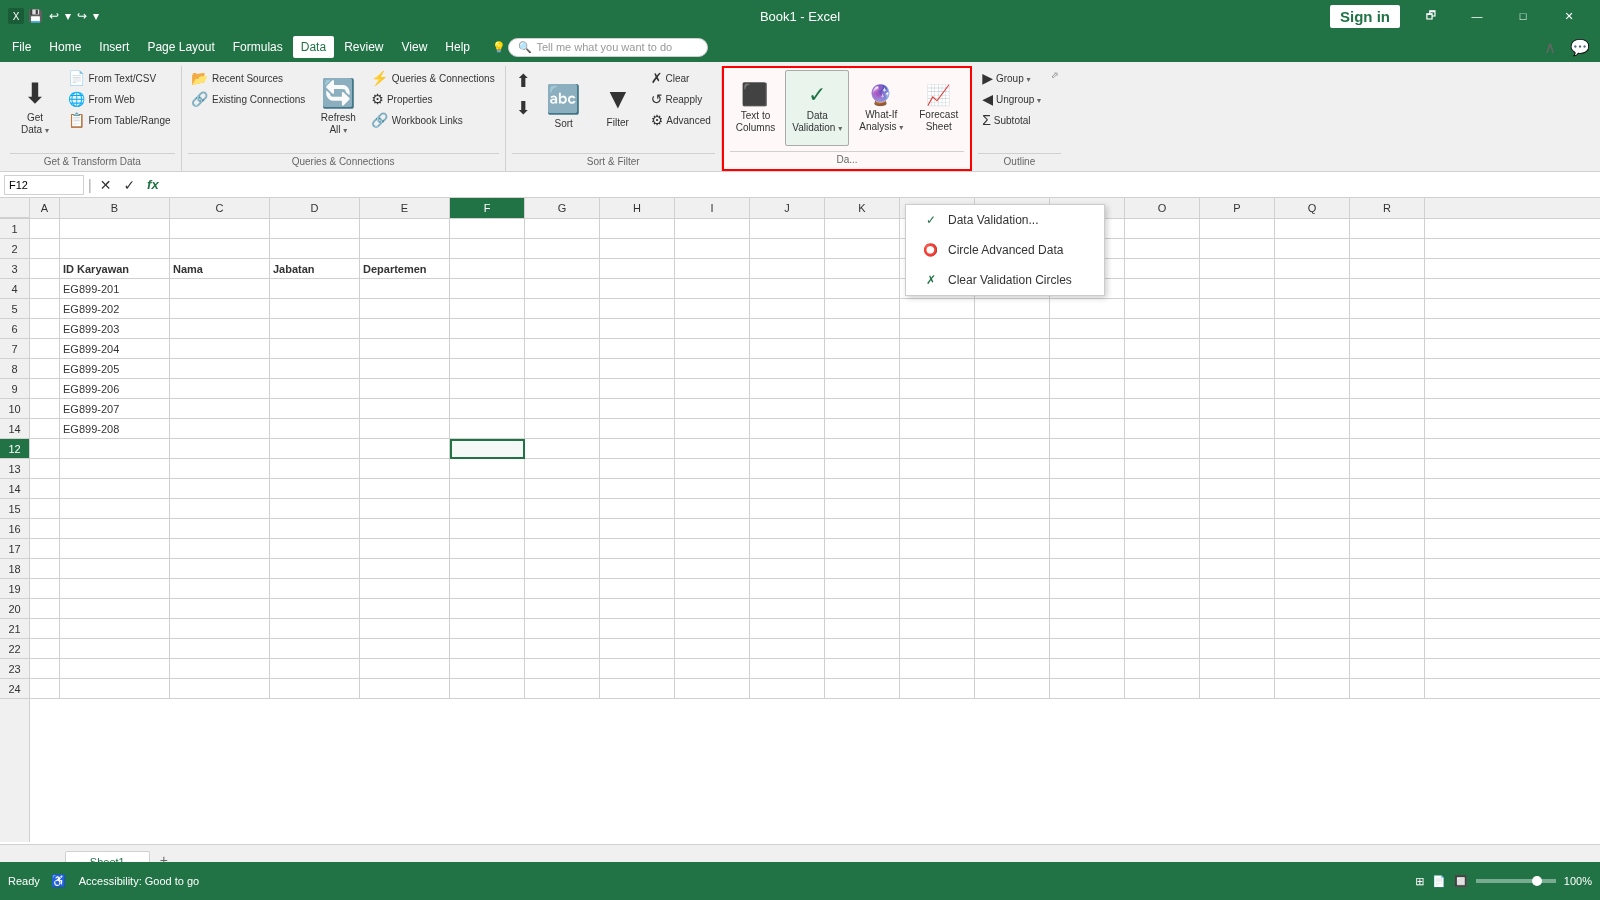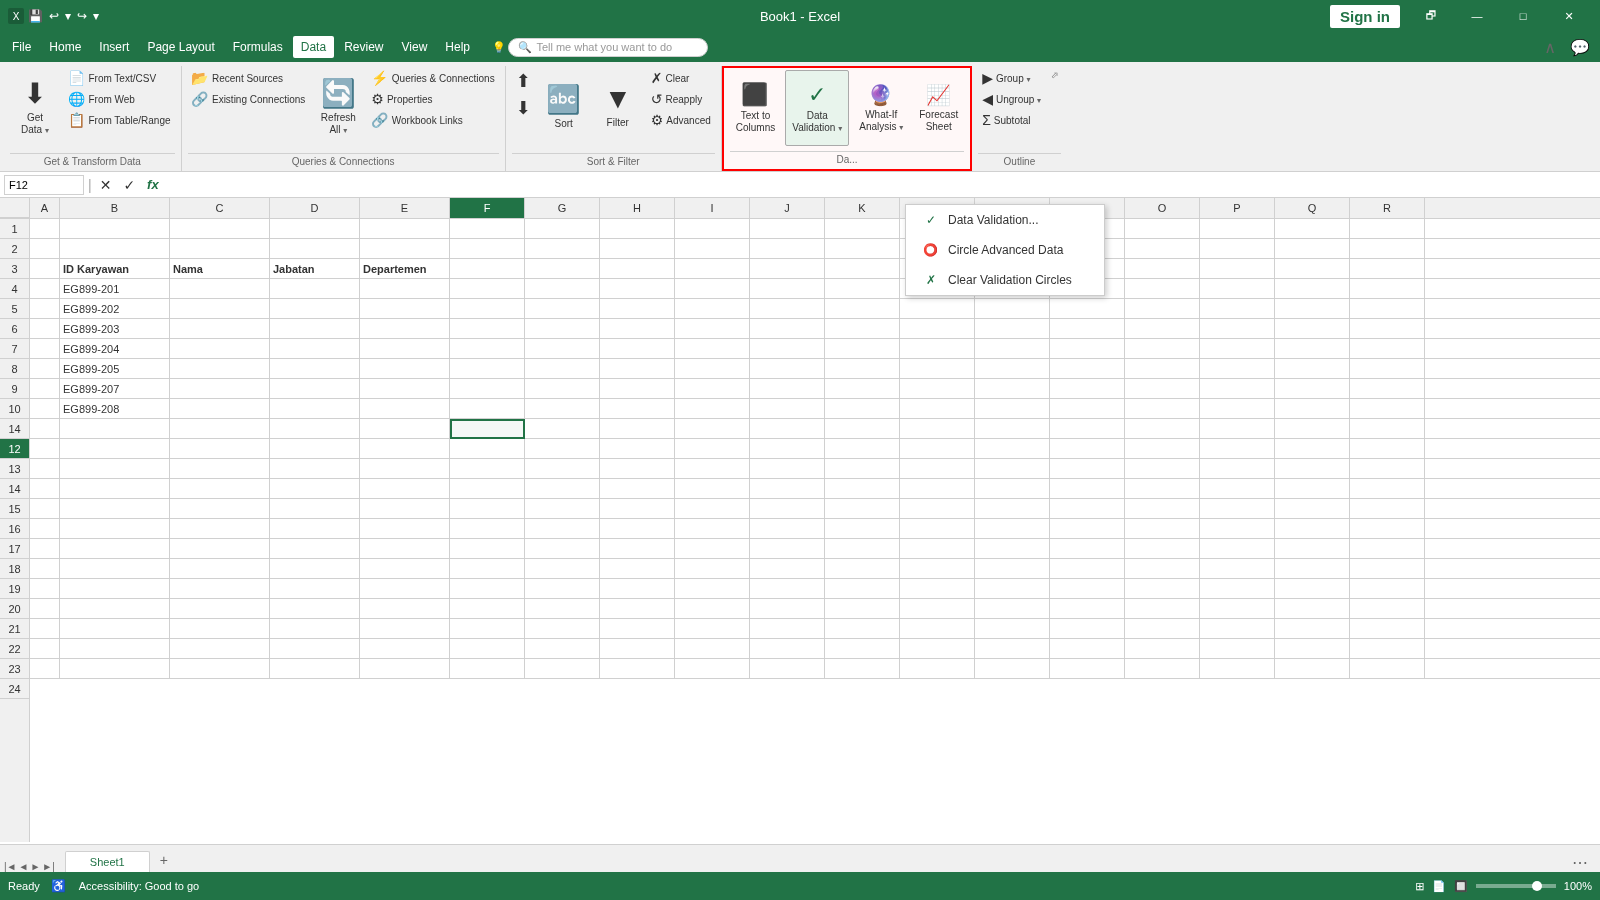--- a/index.html
+++ b/index.html
@@ -252,21 +252,21 @@
     .col-L { width: 75px; min-width: 75px; }
     .col-M { width: 75px; min-width: 75px; }
     .col-N { width: 75px; min-width: 75px; }
     .col-O { width: 75px; min-width: 75px; }
     .col-P { width: 75px; min-width: 75px; }
     .col-Q { width: 75px; min-width: 75px; }
     .col-R { width: 75px; min-width: 75px; }
 
     
     .status-bar {
-      height: 28px;
+      height: 38px;
       background: #217346;
       display: flex;
       align-items: center;
       padding: 0 8px;
       color: white;
       font-size: 11px;
       justify-content: space-between;
       position: fixed;
       bottom: 0;
       left: 0;
@@ -783,20 +783,40 @@
         <div class="cell col-L"></div>
         <div class="cell col-M"></div>
         <div class="cell col-N"></div>
         <div class="cell col-O"></div>
         <div class="cell col-P"></div>
         <div class="cell col-Q"></div>
         <div class="cell col-R"></div>
       </div>
       <div class="grid-row">
         <div class="cell col-A"></div>
+        <div class="cell col-B">EG899-206</div>
+        <div class="cell col-C"></div>
+        <div class="cell col-D"></div>
+        <div class="cell col-E"></div>
+        <div class="cell col-F"></div>
+        <div class="cell col-G"></div>
+        <div class="cell col-H"></div>
+        <div class="cell col-I"></div>
+        <div class="cell col-J"></div>
+        <div class="cell col-K"></div>
+        <div class="cell col-L"></div>
+        <div class="cell col-M"></div>
+        <div class="cell col-N"></div>
+        <div class="cell col-O"></div>
+        <div class="cell col-P"></div>
+        <div class="cell col-Q"></div>
+        <div class="cell col-R"></div>
+      </div>
+      <div class="grid-row">
+        <div class="cell col-A"></div>
         <div class="cell col-B">EG899-207</div>
         <div class="cell col-C"></div>
         <div class="cell col-D"></div>
         <div class="cell col-E"></div>
         <div class="cell col-F"></div>
         <div class="cell col-G"></div>
         <div class="cell col-H"></div>
         <div class="cell col-I"></div>
         <div class="cell col-J"></div>
         <div class="cell col-K"></div>

